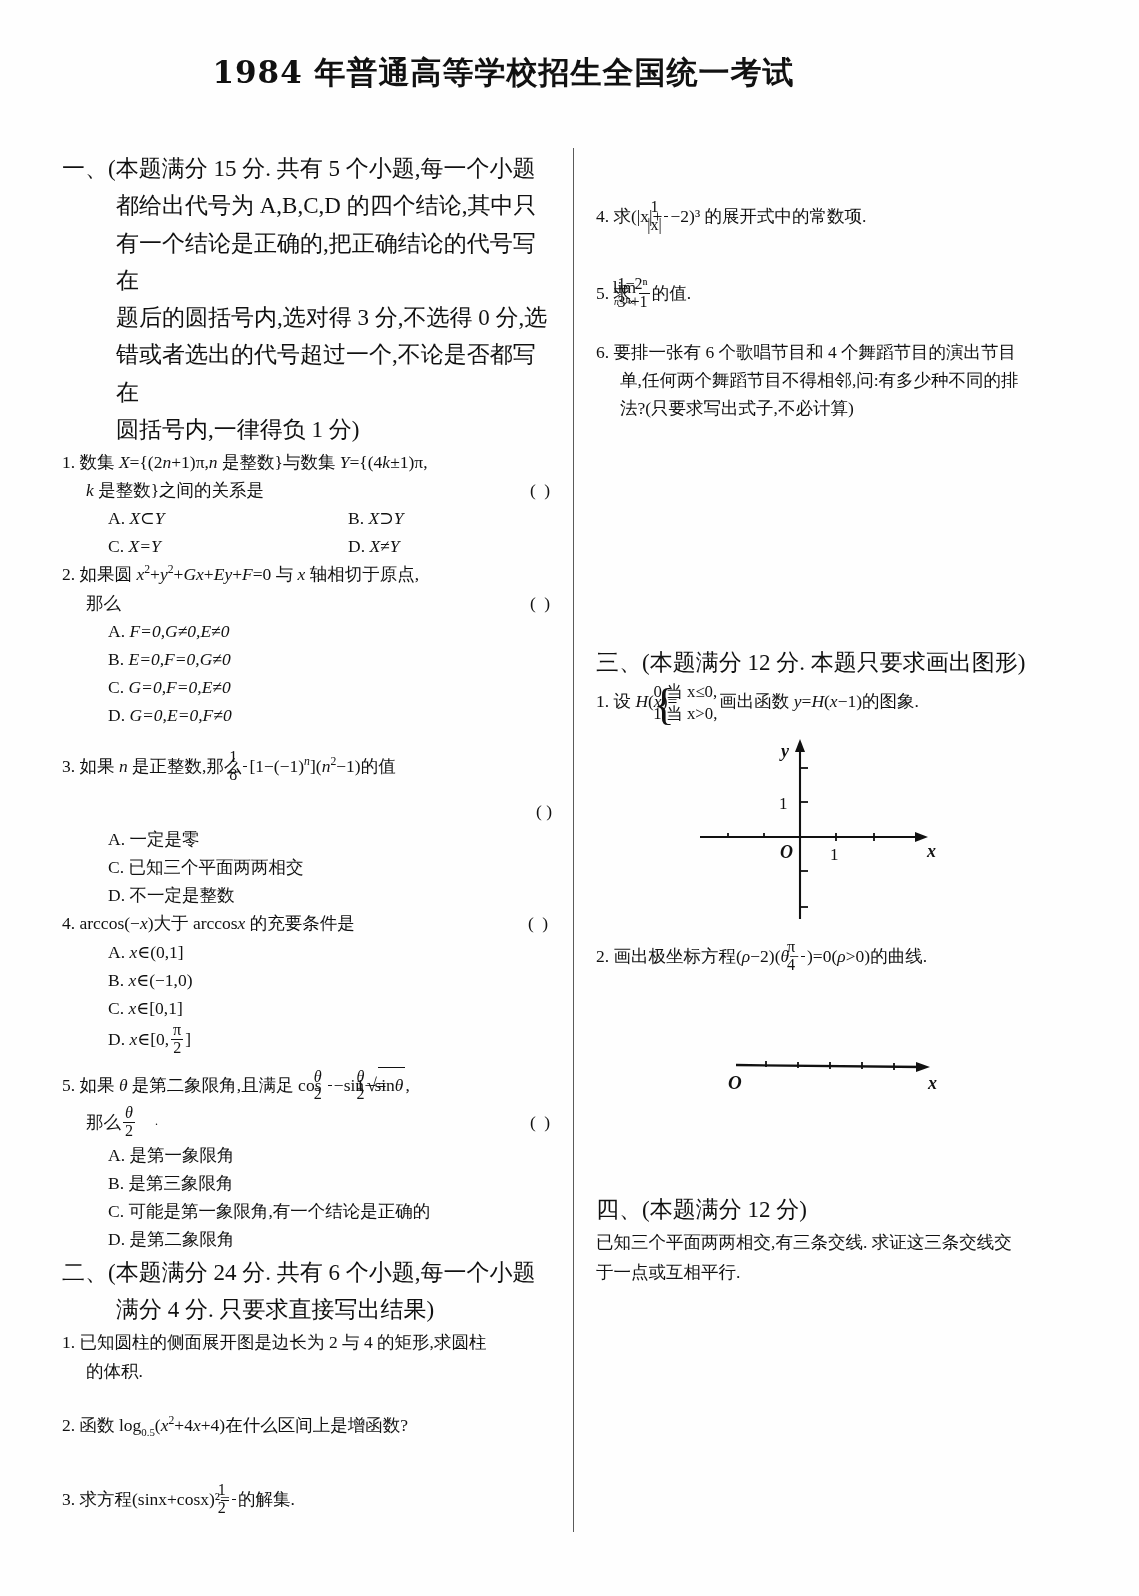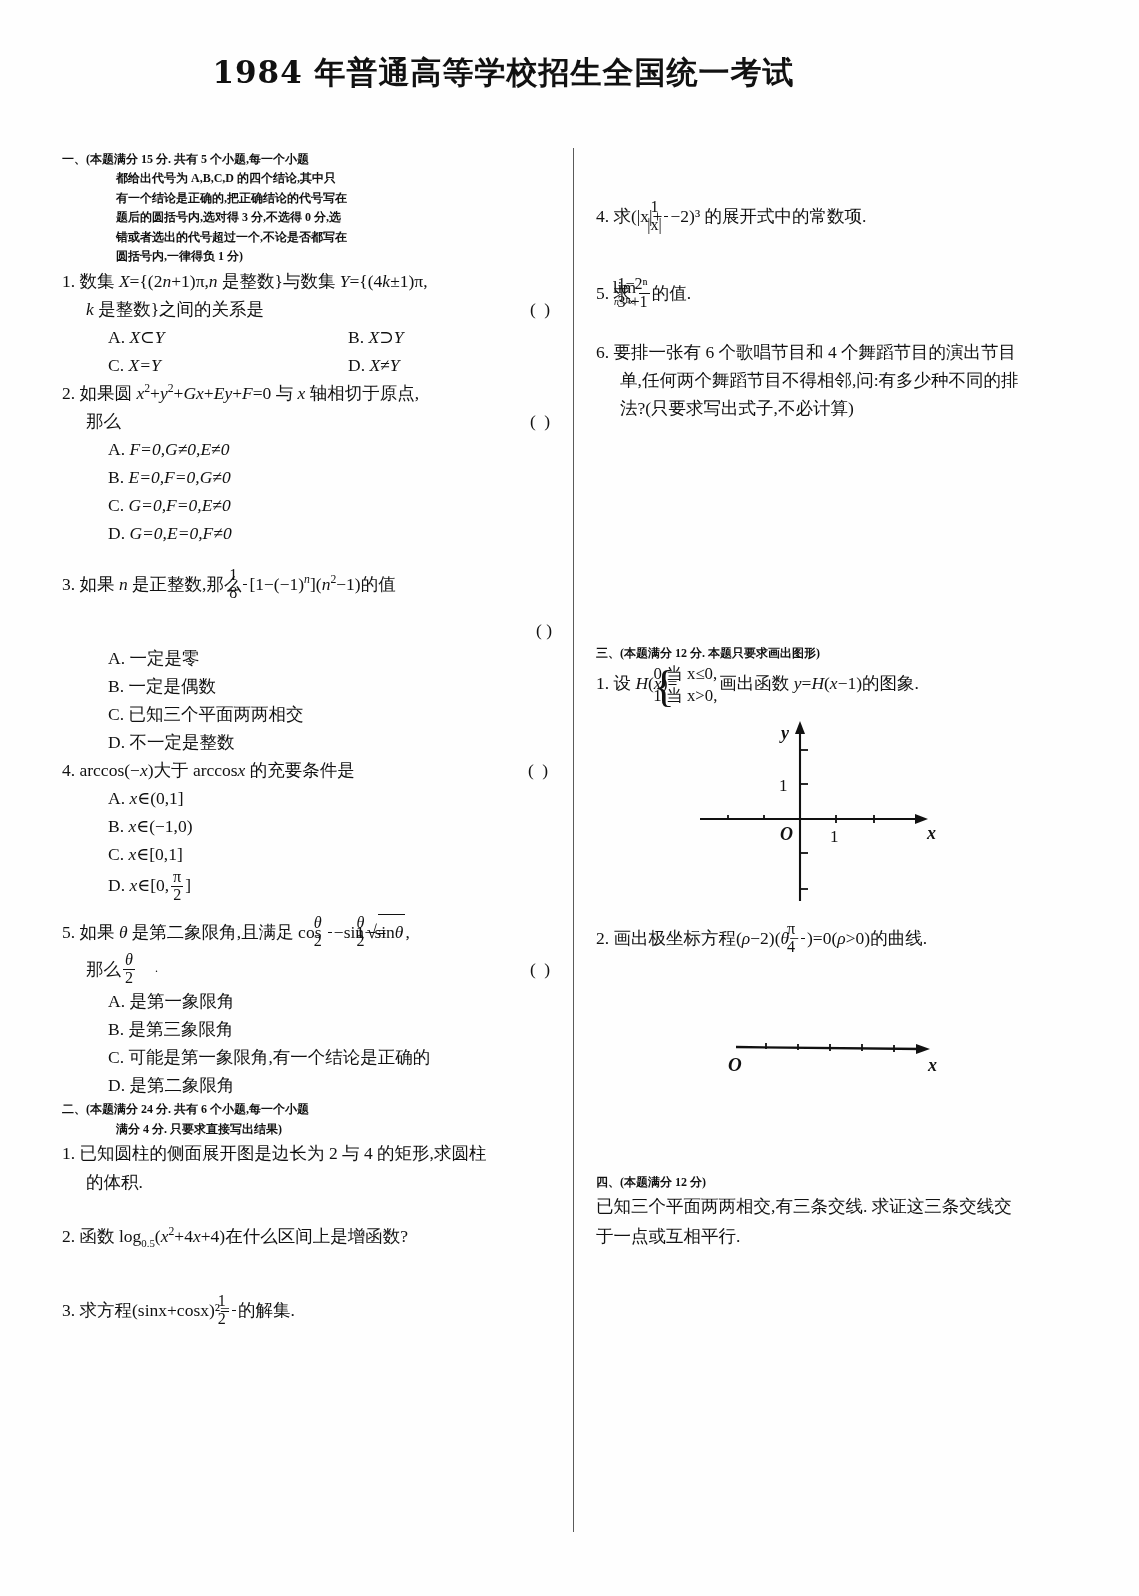--- a/index.html
+++ b/index.html
@@ -26,22 +26,22 @@
   .col-left{left:62px;width:490px;}
   .col-right{left:596px;width:500px;}
   .divider{
     position:absolute;left:573px;top:148px;width:1px;height:1384px;
     background:#5a5a5a;
   }
 
   
   .blk{font-size:17.5px;line-height:1.62;margin:0 0 2px 0;}
   .sec-head{
-    font-weight:bold;
-    font-size:12px;line-height:1.62;
+    font-weight:normal;
+    font-size:23px;line-height:1.62;
     text-indent:0;
     padding-left:0;
   }
   .sec-head .hang{display:block;padding-left:30px;text-indent:-30px;}
   .q{
     font-size:17.5px;line-height:1.62;
     padding-left:24px;text-indent:-24px;
     margin:0;
   }
   .opt{
@@ -153,21 +153,20 @@
 
     <div class="q">
       <span>3.</span>
       如果 <i>n</i> 是正整数,那么<span class="frac"><span class="num">1</span><span class="den">8</span></span>[1−(−1)<sup><i>n</i></sup>](<i>n</i><sup>2</sup>−1)的值
     </div>
     <div class="sp14"></div>
     <div class="opt" style="padding-left:24px;text-align:right;">
       <span>(    )</span>
     </div>
     <div class="opt"><span>A.</span> <span>一定是零</span></div>
-    <div class="opt"><span>B.</span> <span>一定是偶数</span></div>
     <div class="opt"><span>C.</span> <span>已知三个平面两两相交</span></div>
     <div class="opt"><span>D.</span> <span>不一定是整数</span></div>
 
     <div class="q">
       <span class="paren">(    )</span>
       <span>4.</span>
       <span class="up">arccos</span>(−<i>x</i>)大于 <span class="up">arccos</span><i>x</i> 的充要条件是
       <span class="clr"></span>
     </div>
     <div class="opt"><span>A.</span> <i>x</i>∈(0,1]</div>

